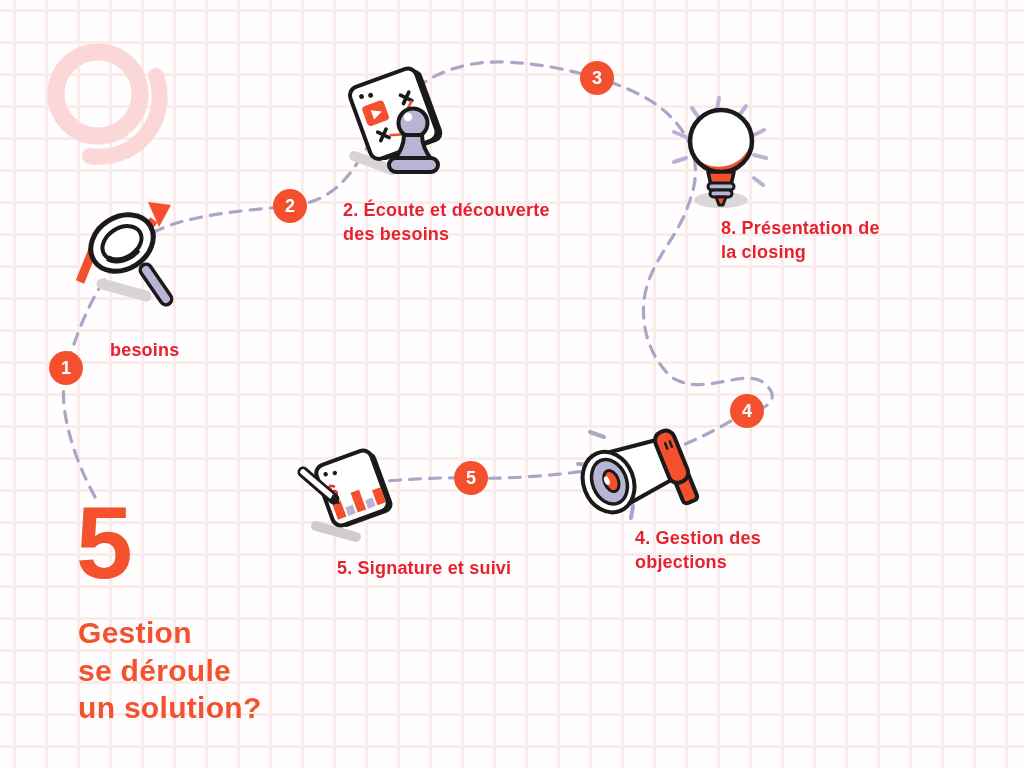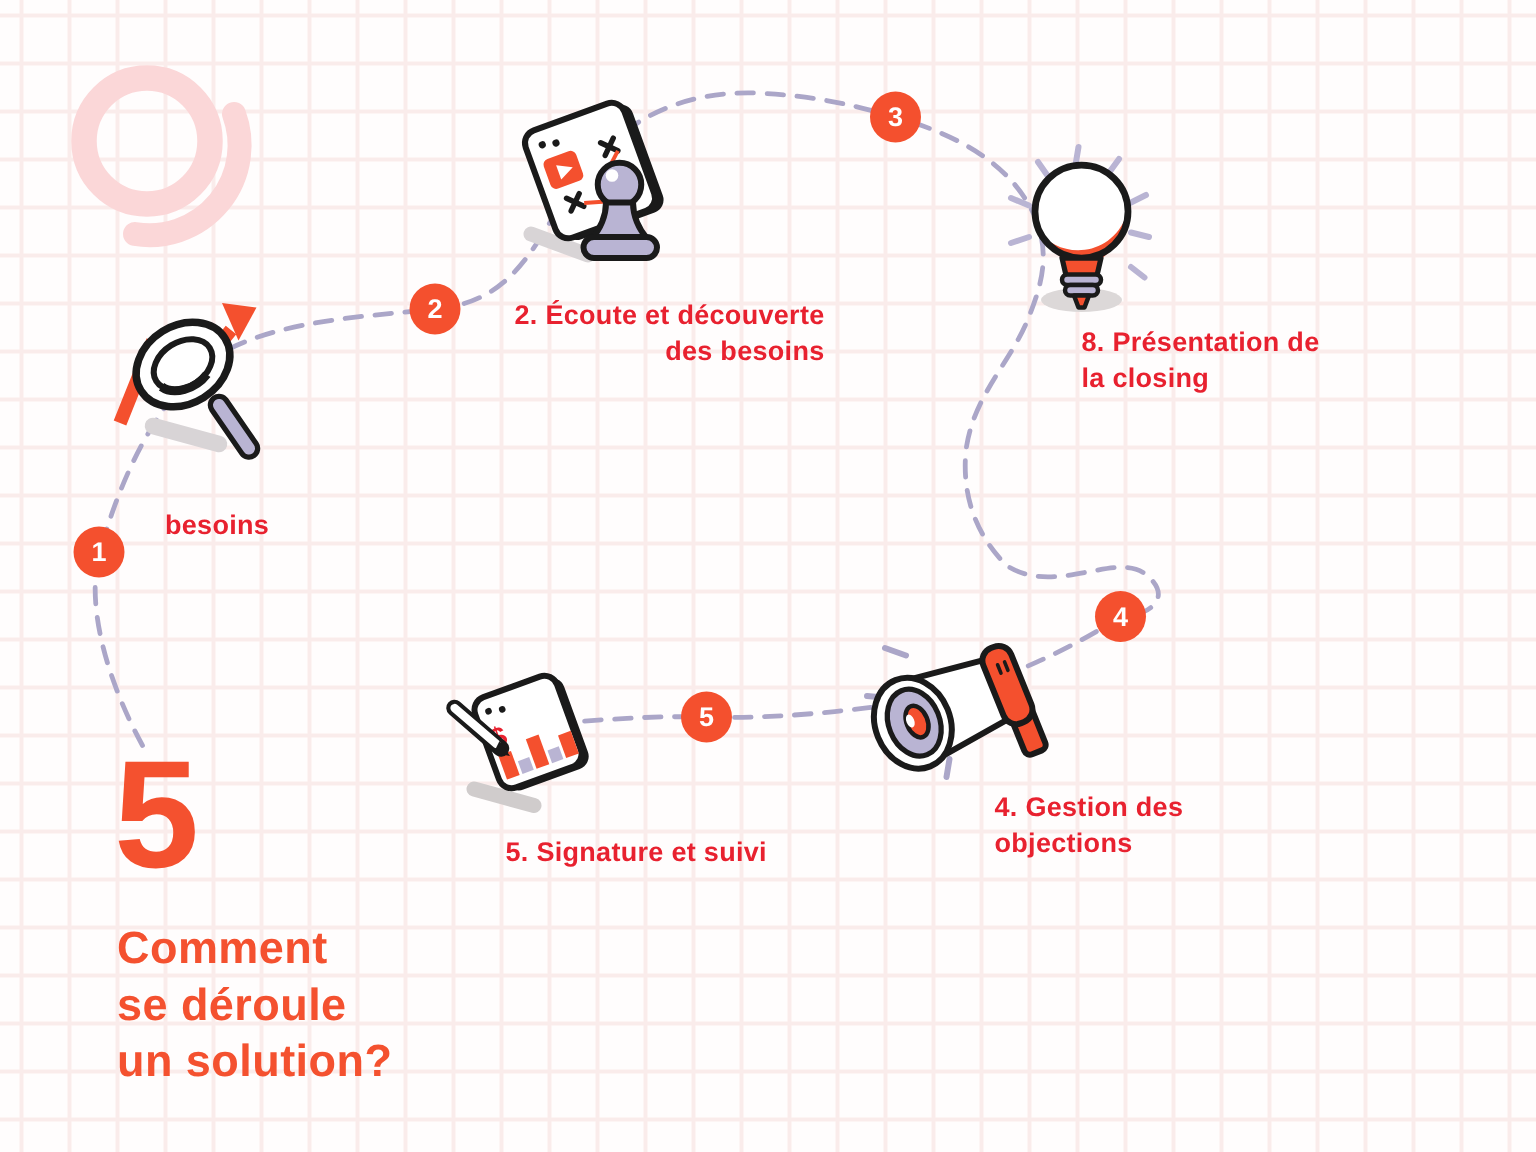--- a/index.html
+++ b/index.html
@@ -172,36 +172,36 @@
 
   <div class="badge" style="left:49px;top:351px;">1</div>
   <div class="badge" style="left:273px;top:189px;">2</div>
   <div class="badge" style="left:580px;top:61px;">3</div>
   <div class="badge" style="left:730px;top:394px;">4</div>
   <div class="badge" style="left:454px;top:461px;">5</div>
 
   <div class="step-label" style="left:110px;top:338px;">
     <div>besoins</div>
   </div>
-  <div class="step-label" style="left:343px;top:198px;text-align:right;">
+  <div class="step-label" style="left:343px;top:198px;">
     <div>2. Écoute et découverte</div>
     <div>des besoins</div>
   </div>
   <div class="step-label" style="left:721px;top:216px;">
     <div>8. Présentation de</div>
     <div>la closing</div>
   </div>
-  <div class="step-label" style="left:635px;top:526px;margin-left:28px;">
+  <div class="step-label" style="left:635px;top:526px;">
     <div>4. Gestion des</div>
     <div>objections</div>
   </div>
   <div class="step-label" style="left:337px;top:556px;">
     <div>5. Signature et suivi</div>
   </div>
 
   <div class="big-number">5</div>
   <div class="page-title">
-    <div>Comment</div>
+    <div>Gestion</div>
     <div>se déroule</div>
     <div>un solution?</div>
   </div>
 
 </div>
 
 </body></html>

